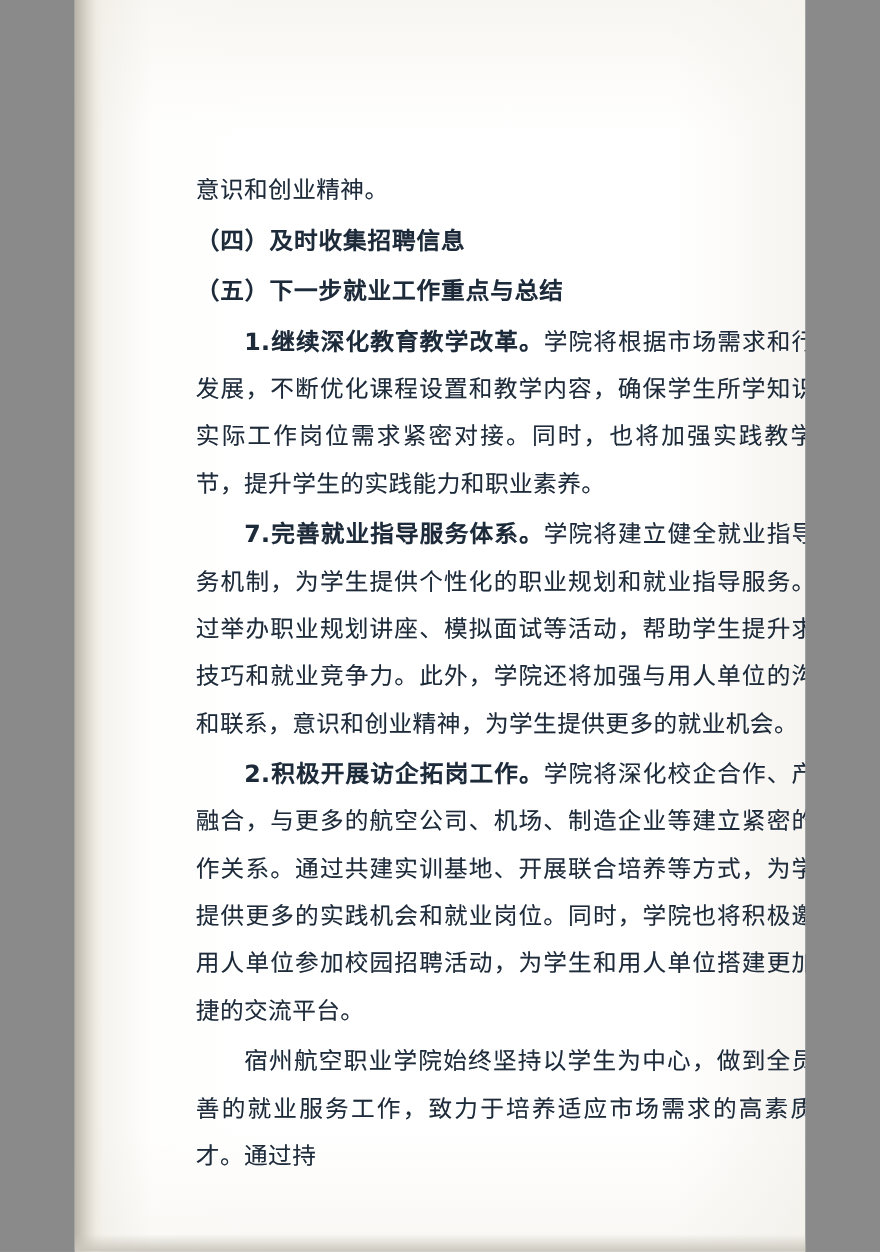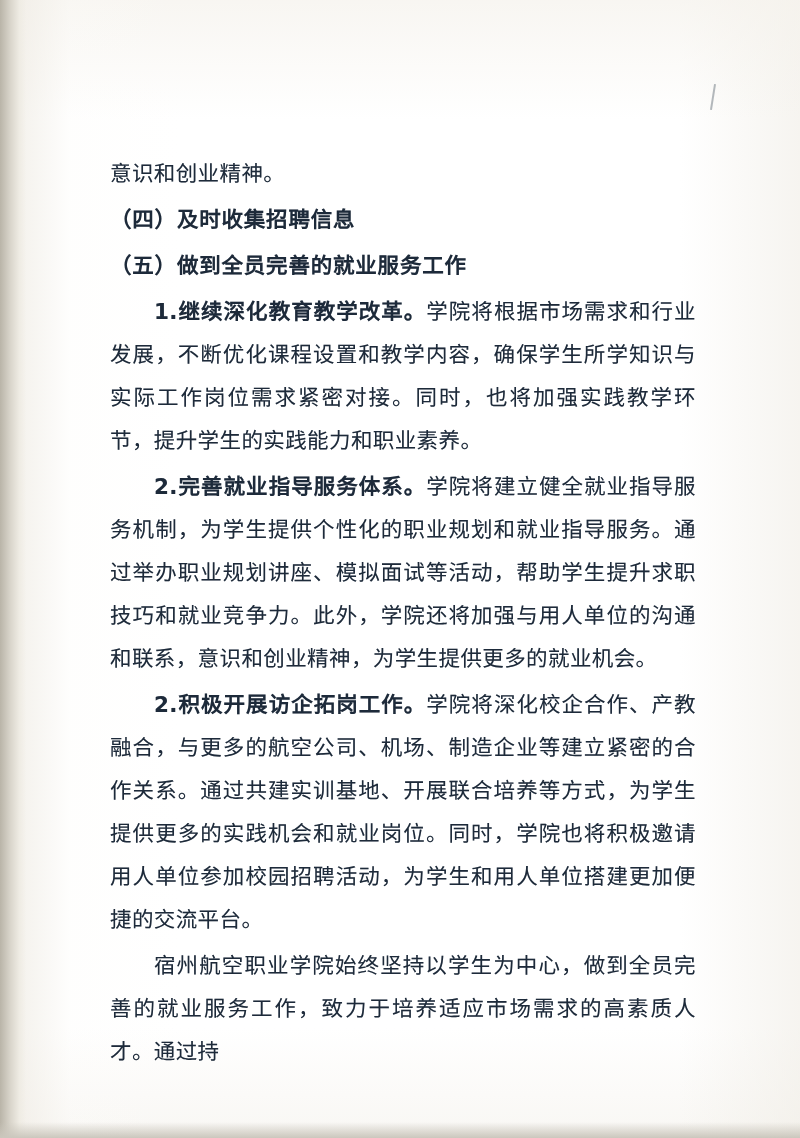--- a/index.html
+++ b/index.html
@@ -2,21 +2,21 @@
 <html lang="zh-CN"><head>
 <meta charset="utf-8">
 <style>
   html, body {
     margin: 0;
     padding: 0;
     background: #8a8a8a;
   }
   #page {
     position: relative;
-    width: 800px;
+    width: 664px;
     height: 1138px;
     margin: 0 auto;
     background: #ffffff;
     overflow: hidden;
     font-family: "DejaVu Sans", "Liberation Sans", sans-serif;
   }
   
   #paper-tint {
     position: absolute;
     inset: 0;
@@ -89,24 +89,24 @@
   <div id="bottom-edge"></div>
   <div id="stray-mark"></div>
 
   <div id="doc-body">
 
     <p class="para indent-1">意识和创业精神。</p>
 
     <p class="para indent-1 heading">（四）及时收集招聘信息</p>
 
 
-    <p class="para indent-1 heading">（五）做到全员完善的就业服务工作</p>
+    <p class="para indent-1 heading">（五）下一步就业工作重点与总结</p>
 
     <p class="para indent-2"><span class="run-head">1.继续深化教育教学改革。</span><span>学院将根据市场需求和行业发展，不断优化课程设置和教学内容，确保学生所学知识与实际工作岗位需求紧密对接。同时，也将加强实践教学环节，提升学生的实践能力和职业素养。</span></p>
 
-    <p class="para indent-2"><span class="run-head">2.完善就业指导服务体系。</span><span>学院将建立健全就业指导服务机制，为学生提供个性化的职业规划和就业指导服务。通过举办职业规划讲座、模拟面试等活动，帮助学生提升求职技巧和就业竞争力。此外，学院还将加强与用人单位的沟通和联系，意识和创业精神，为学生提供更多的就业机会。</span></p>
+    <p class="para indent-2"><span class="run-head">7.完善就业指导服务体系。</span><span>学院将建立健全就业指导服务机制，为学生提供个性化的职业规划和就业指导服务。通过举办职业规划讲座、模拟面试等活动，帮助学生提升求职技巧和就业竞争力。此外，学院还将加强与用人单位的沟通和联系，意识和创业精神，为学生提供更多的就业机会。</span></p>
 
     <p class="para indent-2"><span class="run-head">2.积极开展访企拓岗工作。</span><span>学院将深化校企合作、产教融合，与更多的航空公司、机场、制造企业等建立紧密的合作关系。通过共建实训基地、开展联合培养等方式，为学生提供更多的实践机会和就业岗位。同时，学院也将积极邀请用人单位参加校园招聘活动，为学生和用人单位搭建更加便捷的交流平台。</span></p>
 
     <p class="para indent-2">宿州航空职业学院始终坚持以学生为中心，做到全员完善的就业服务工作，致力于培养适应市场需求的高素质人才。通过持</p>
 
   </div>
 </div>
 
 </body></html>

